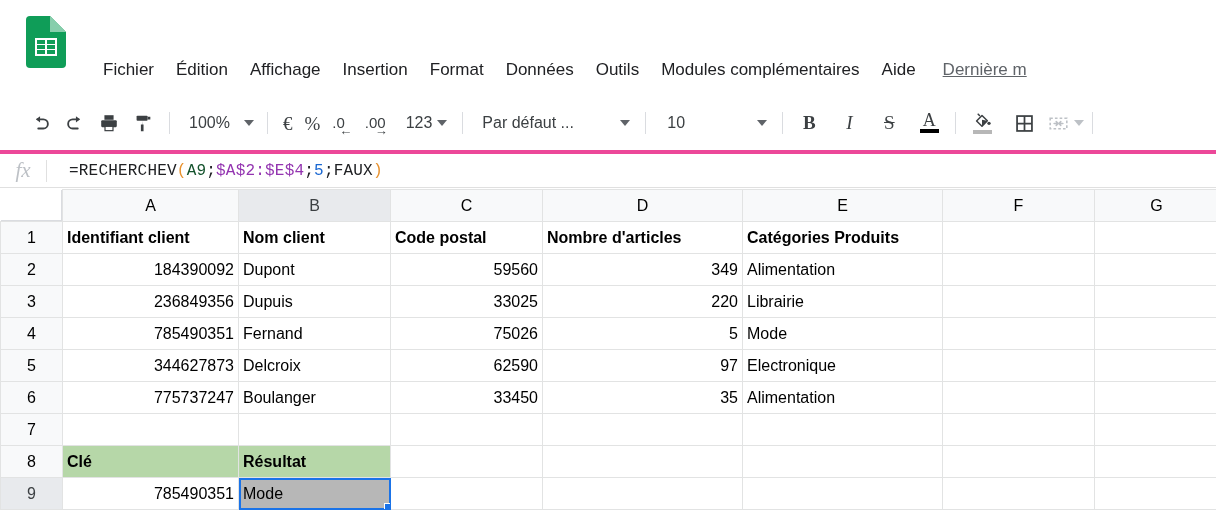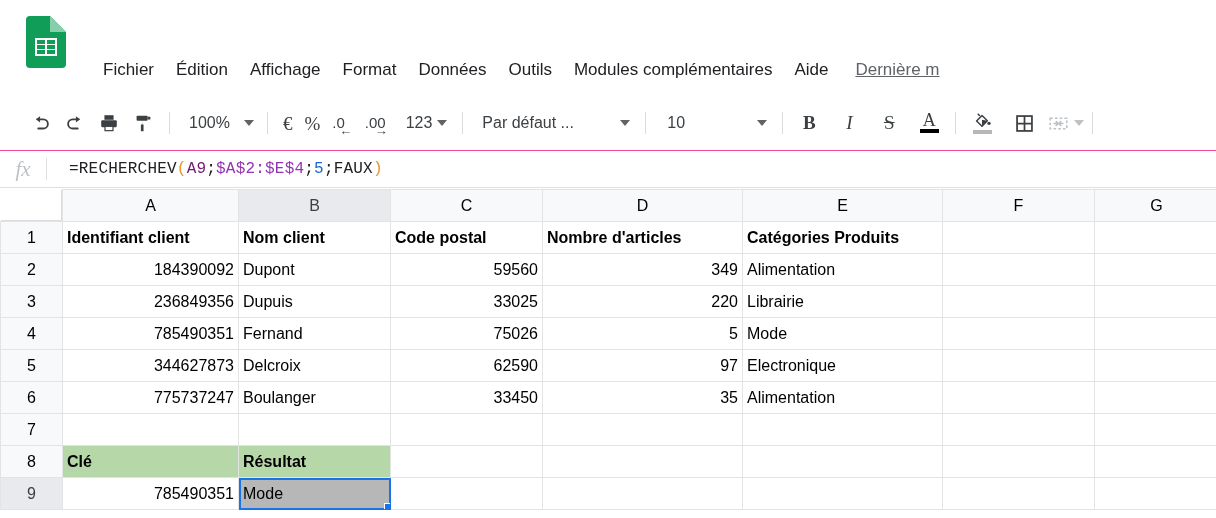--- a/index.html
+++ b/index.html
@@ -134,21 +134,21 @@
     font-size: 19px; color: #3c4043; line-height: 1;
     font-family: "Liberation Serif", serif;
   }
 
   
   .fxbar {
     position: absolute;
     left: 0; top: 150px;
     width: 1216px; height: 38px;
     background: #ffffff;
-    border-top: 1px solid #ec4899;
+    border-top: 4px solid #ec4899;
     border-bottom: 1px solid #e0e0e0;
     box-sizing: border-box;
     display: flex;
     align-items: center;
   }
   .fx-label {
     width: 46px; text-align: center;
     font-family: "Liberation Serif", serif;
     font-style: italic;
     font-size: 21px;
@@ -158,21 +158,21 @@
   .fx-input {
     flex: 1;
     padding-left: 22px;
     font-family: "Liberation Mono", monospace;
     font-size: 16px;
     color: #202124;
     letter-spacing: .2px;
     white-space: nowrap;
     cursor: text;
   }
-  .tok-ref1 { color: #701a75; }
+  .tok-ref1 { color: #14532d; }
   .tok-ref2 { color: #9334b0; }
   .tok-num  { color: #1967d2; }
   .tok-paren1 { color: #e8912d; }
 
   
   .grid {
     position: absolute;
     left: 0; top: 189px;
     width: 1216px; height: 329px;
     overflow: hidden;
@@ -284,20 +284,21 @@
         <rect x="11" y="34" width="8" height="4" fill="#0f9d58"></rect>
         <rect x="21" y="34" width="8" height="4" fill="#0f9d58"></rect>
       </svg>
     </div>
 
 
     <div class="menubar">
       <span class="menu-item">Fichier</span>
       <span class="menu-item">Édition</span>
       <span class="menu-item">Affichage</span>
+      <span class="menu-item">Insertion</span>
       <span class="menu-item">Format</span>
       <span class="menu-item">Données</span>
       <span class="menu-item">Outils</span>
       <span class="menu-item">Modules complémentaires</span>
       <span class="menu-item">Aide</span>
       <span class="lastmod">Dernière m</span>
     </div>
   </div>
 
   <div class="toolbar">

